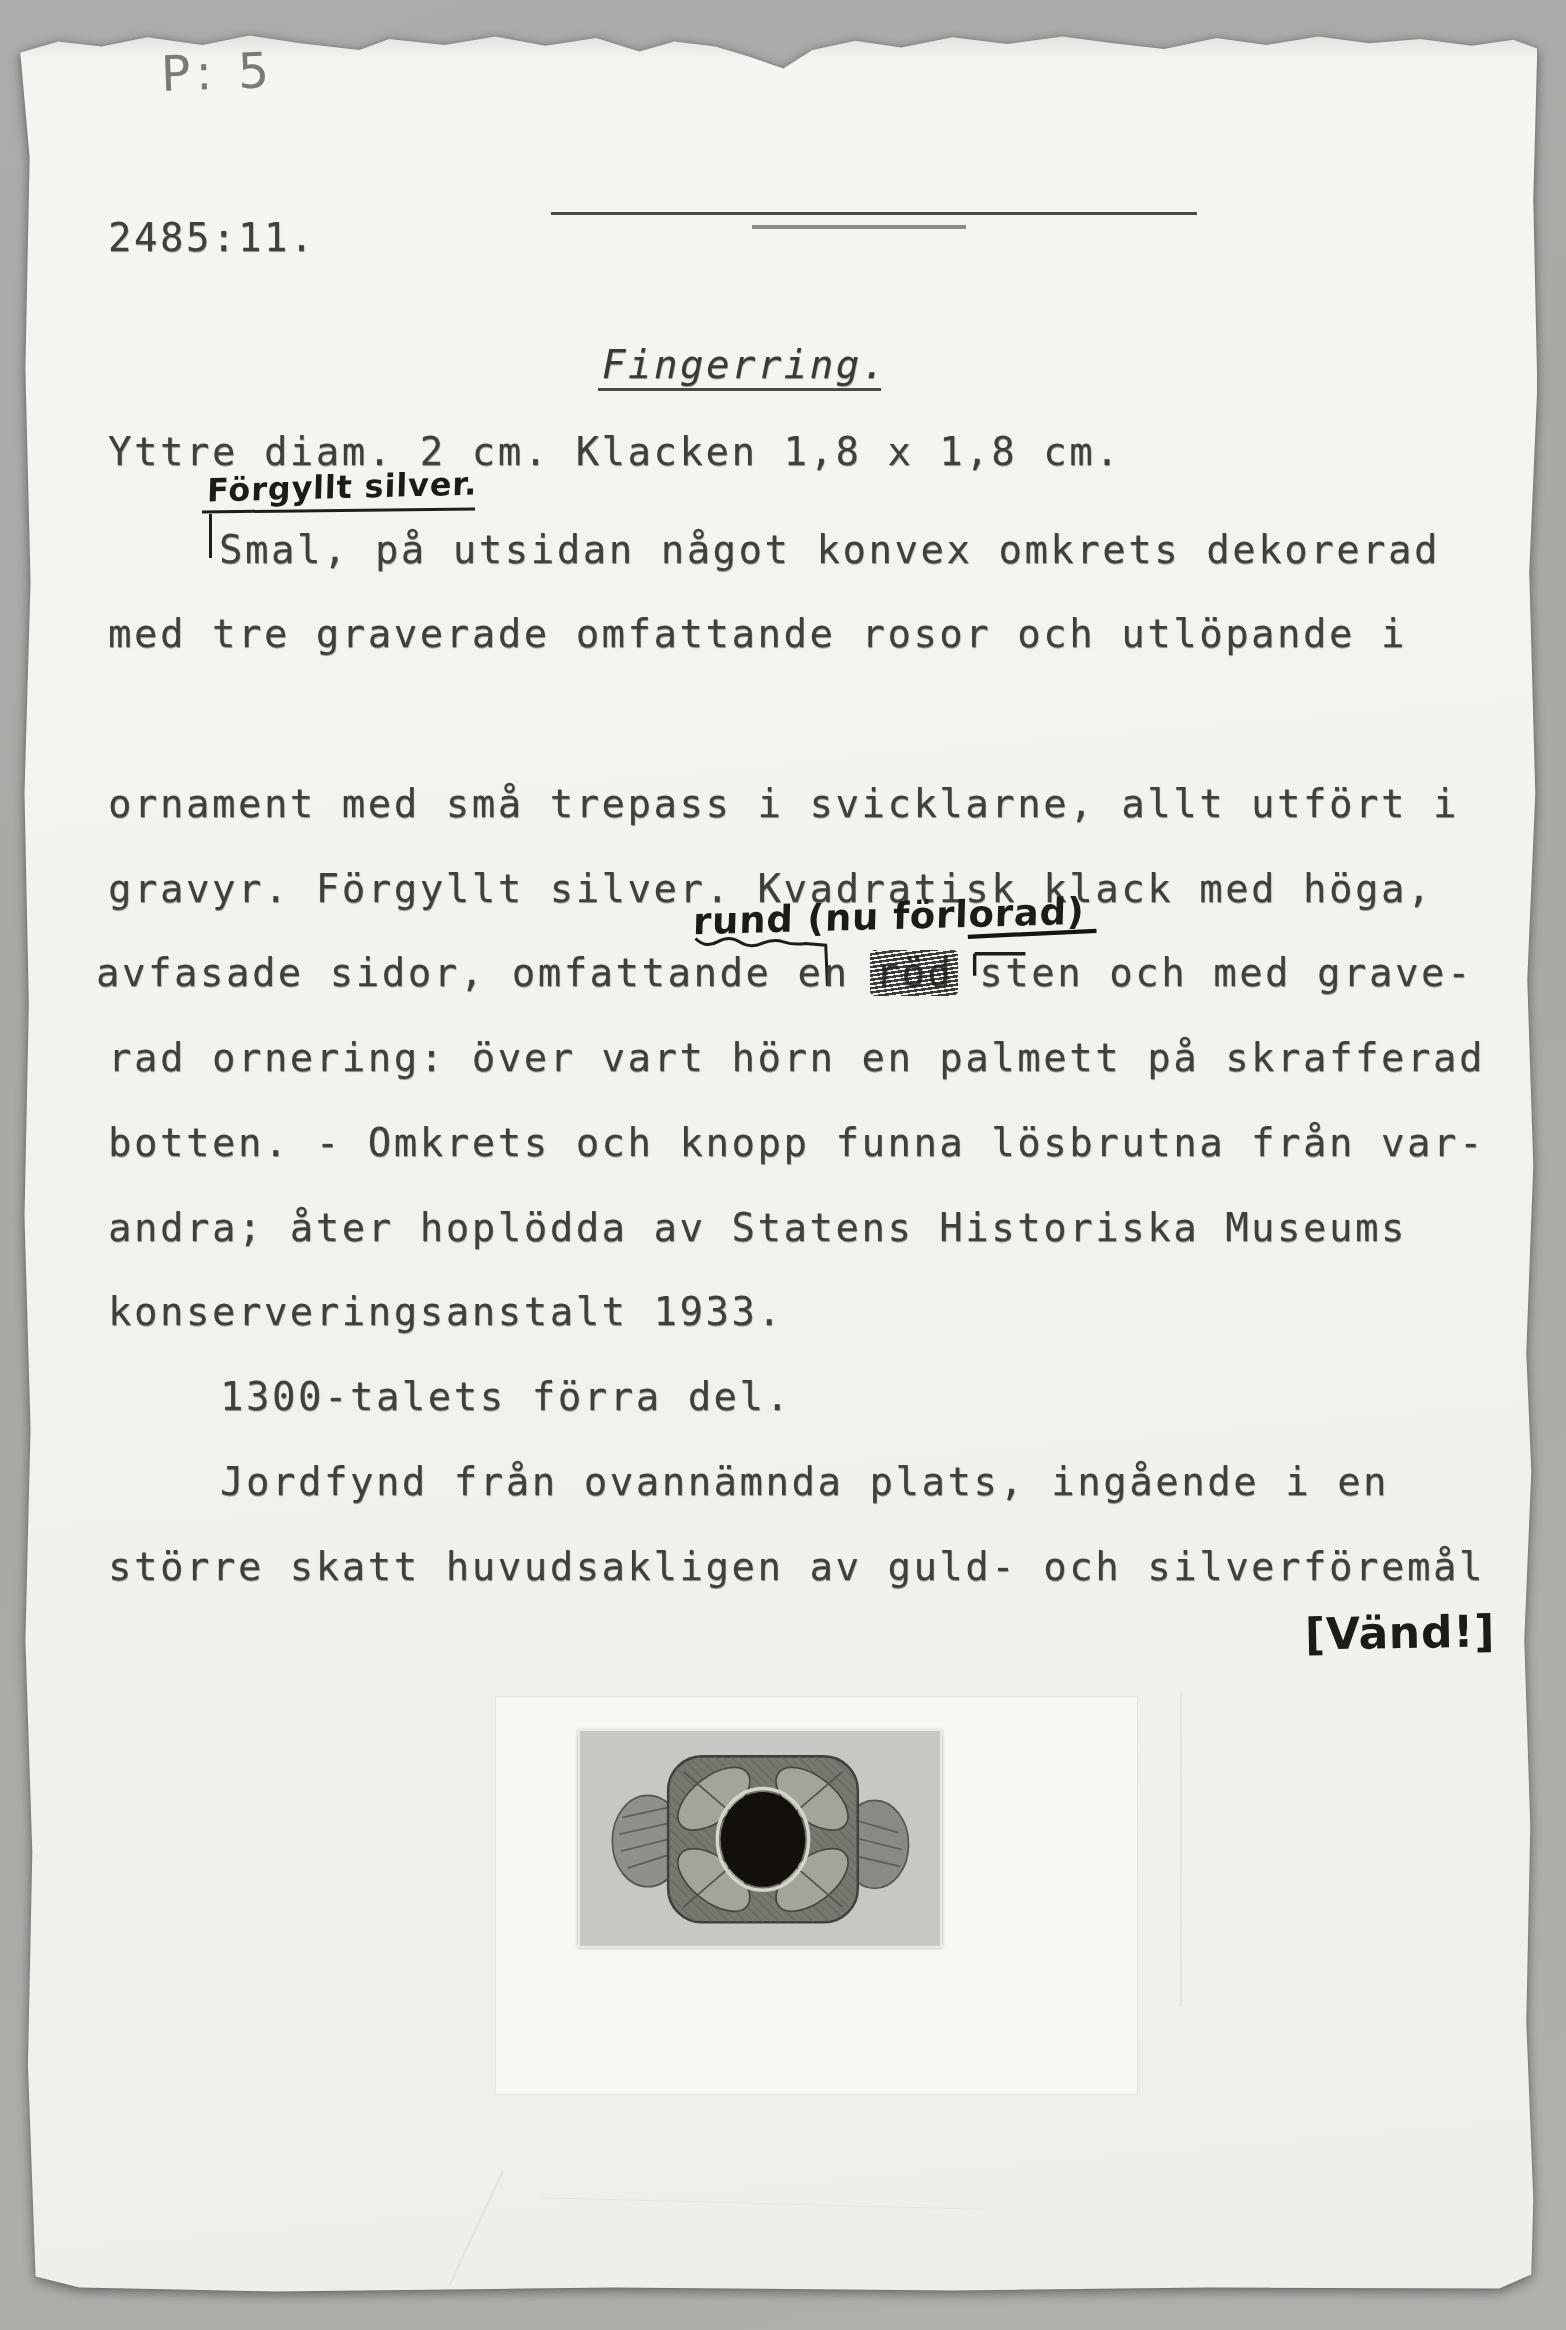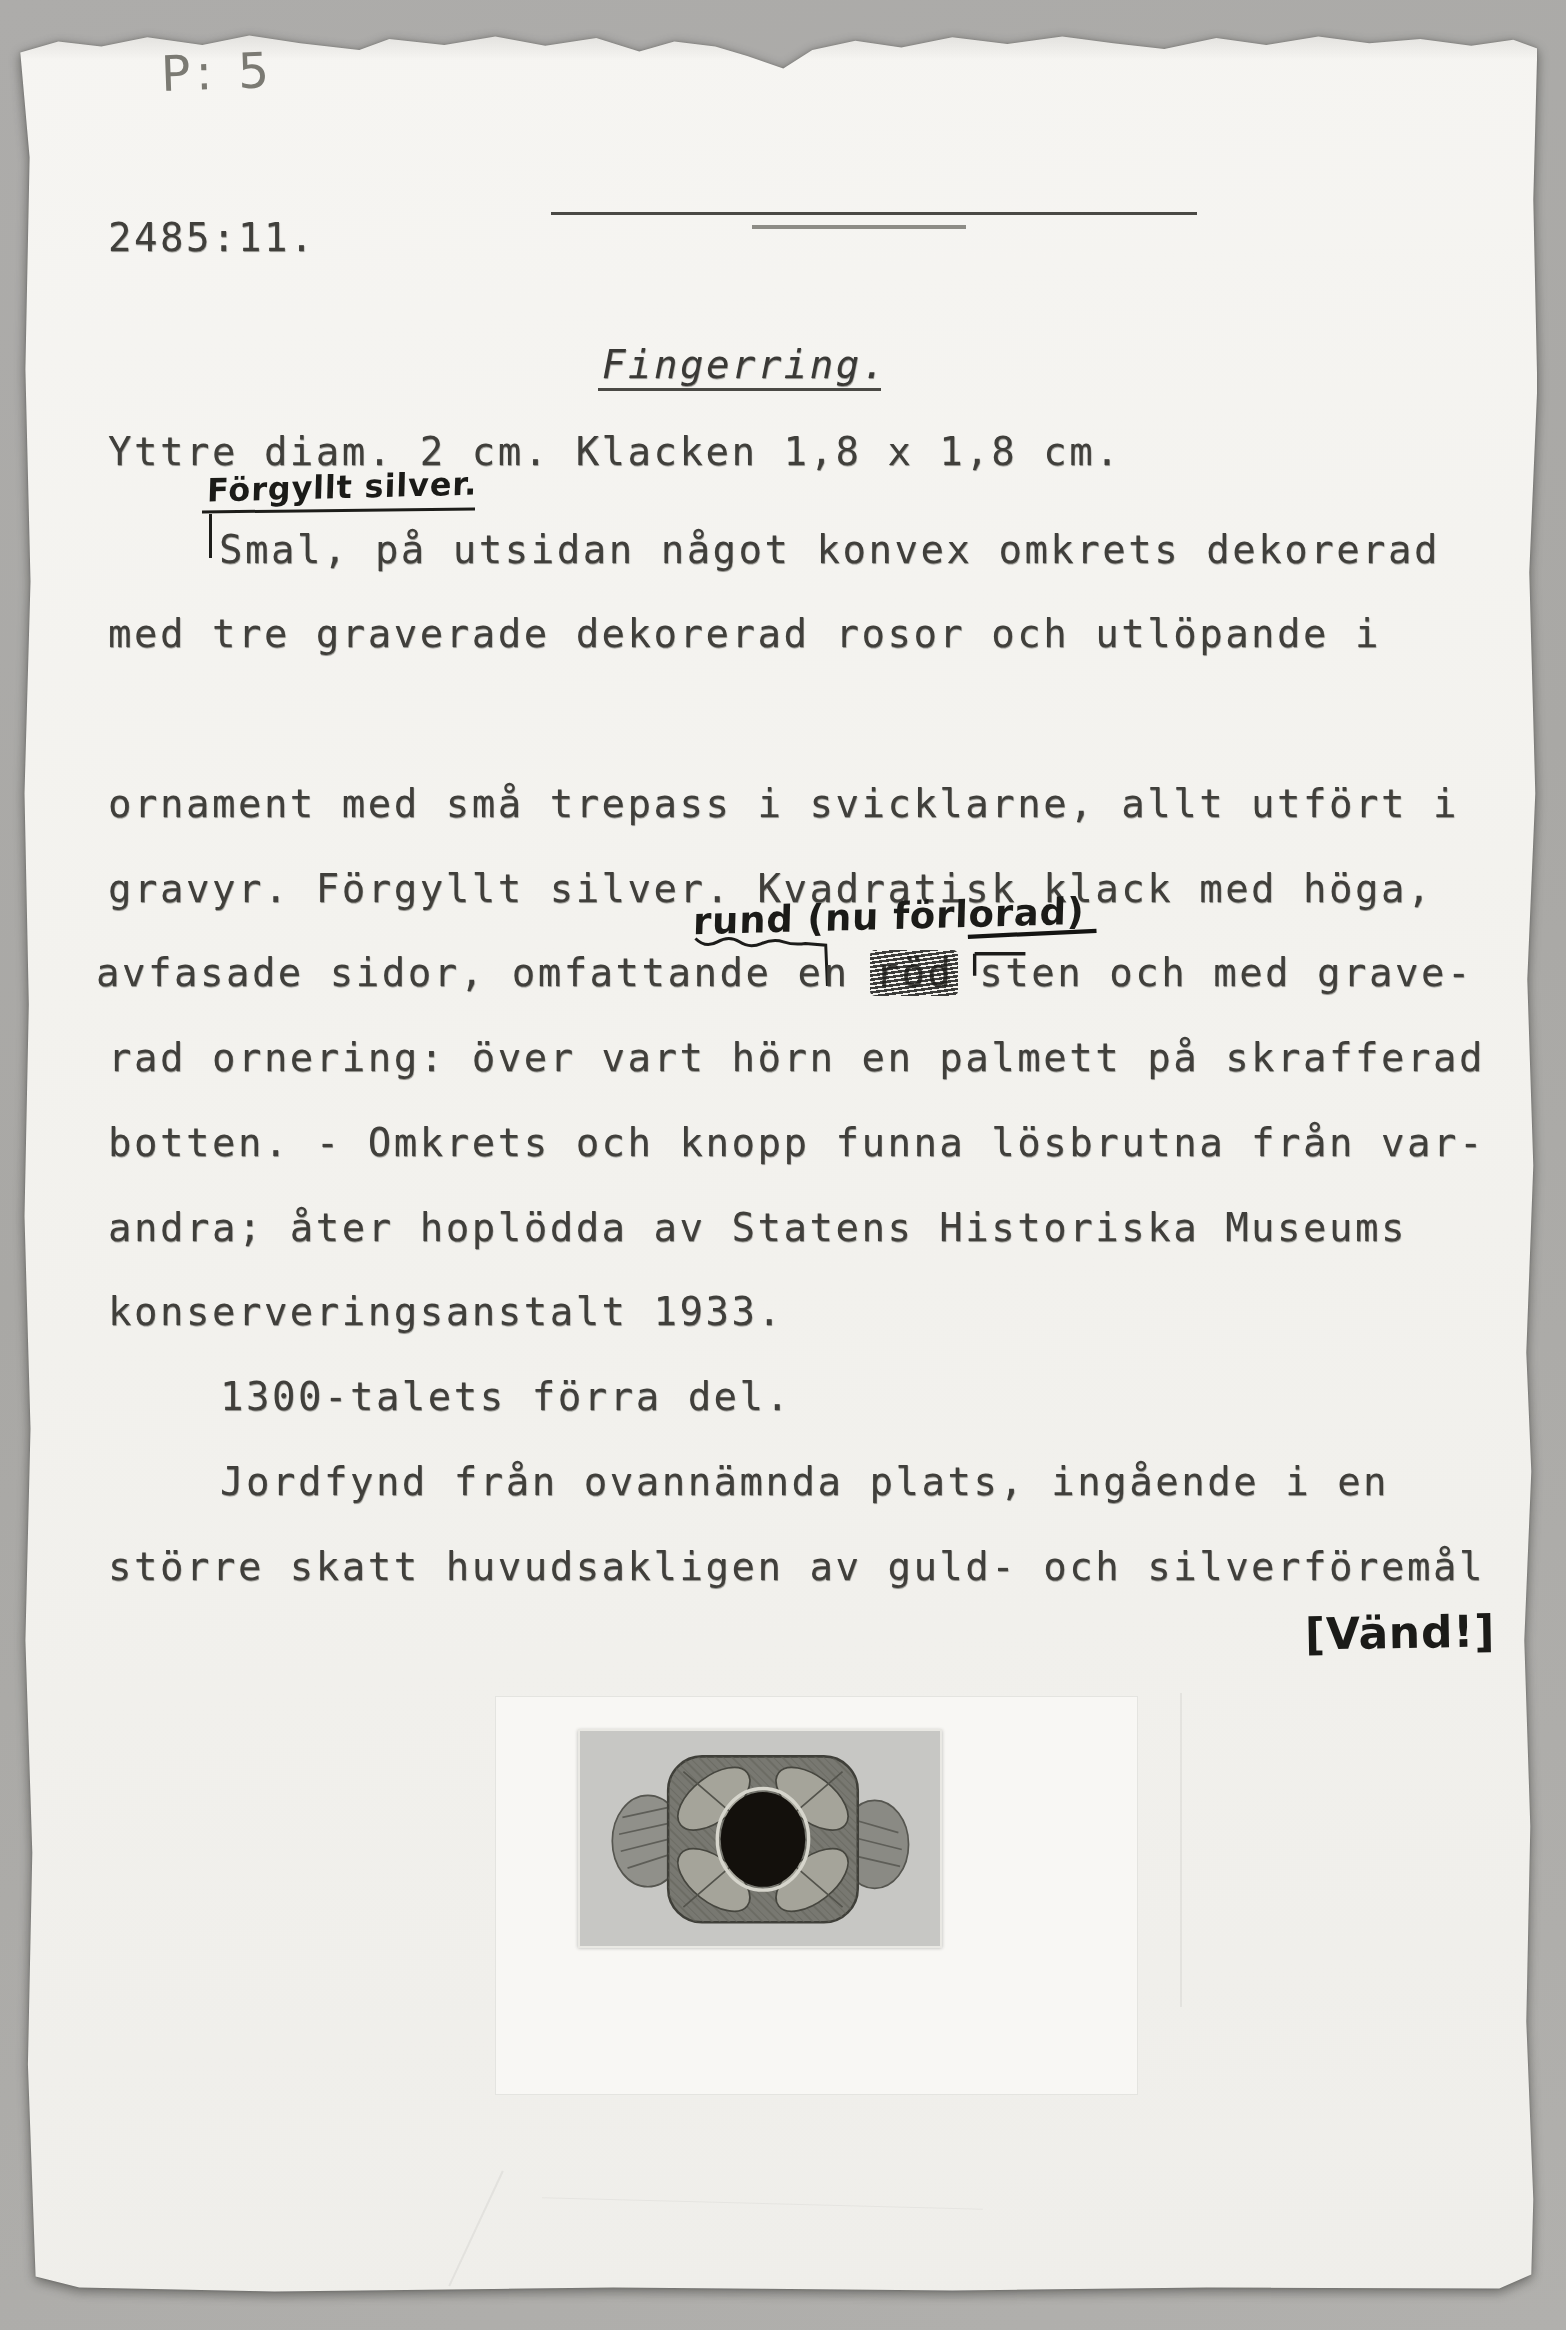--- a/index.html
+++ b/index.html
@@ -51,21 +51,21 @@
   <div class="typed" style="left:602px;top:339px;color:#3a3936;font-style:italic;">Fingerring.</div>
   <div class="rule" style="left:598px;top:388px;width:283px;height:3.4px;"></div>
 
   <div class="typed" style="left:108px;top:426px;">Yttre diam. 2 cm. Klacken 1,8 x 1,8 cm.</div>
 
   <div class="hand" style="left:207px;top:468px;font-size:32px;">Förgyllt silver.</div>
   <div class="ink-rule" style="left:202px;top:509px;width:273px;height:2.5px;transform:rotate(-0.6deg);"></div>
   <div class="ink-rule" style="left:209px;top:514px;width:2.5px;height:44px;"></div>
 
   <div class="typed" style="left:219px;top:524px;text-align:right;">Smal, på utsidan något konvex omkrets dekorerad</div>
-  <div class="typed" style="left:108px;top:608px;">med tre graverade dekorerad rosor och utlöpande i</div>
+  <div class="typed" style="left:108px;top:608px;">med tre graverade omfattande rosor och utlöpande i</div>
   <div class="typed" style="left:108px;top:778px;">ornament med små trepass i svicklarne, allt utfört i</div>
   <div class="typed" style="left:108px;top:863px;">gravyr. Förgyllt silver. Kvadratisk klack med höga,</div>
 
   <div class="hand" style="left:693px;top:895px;font-size:37px;">rund (nu förlorad)</div>
   <svg style="position:absolute;left:678px;top:886px;" width="441" height="110" viewBox="0 0 520 130">
     <path d="M20 62 q12 12 26 4 t26 0 t26 2 t26 -2 t26 2 l24 2 l2 48" stroke="#1c1c1a" stroke-width="3.5" fill="none"></path>
     <path d="M342 60 L494 53" stroke="#141412" stroke-width="5" fill="none"></path>
     <path d="M350 80 h60 M350 80 v26" stroke="#1c1c1a" stroke-width="4" fill="none"></path>
   </svg>
 

